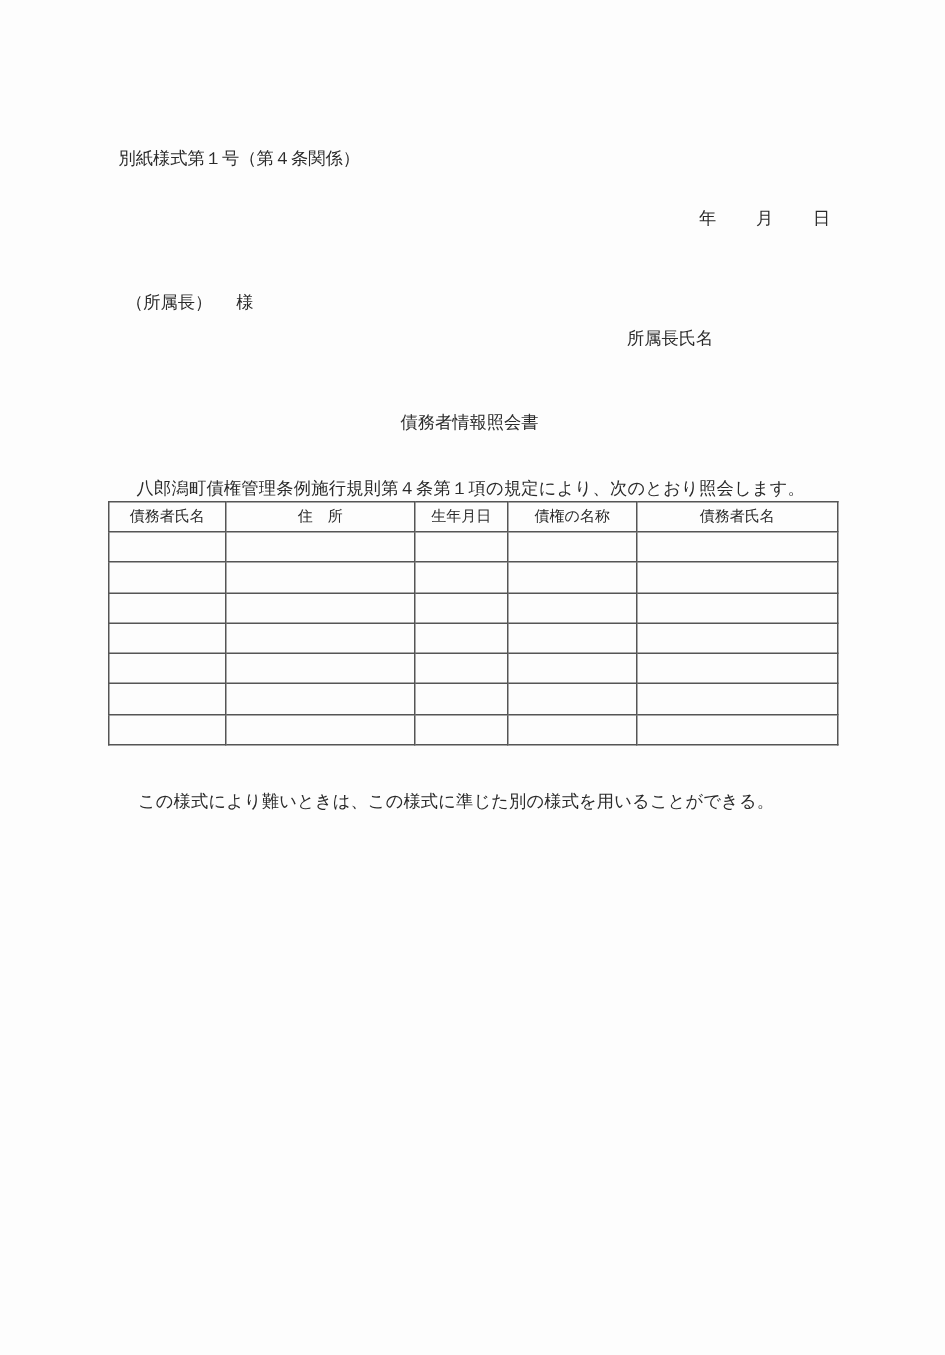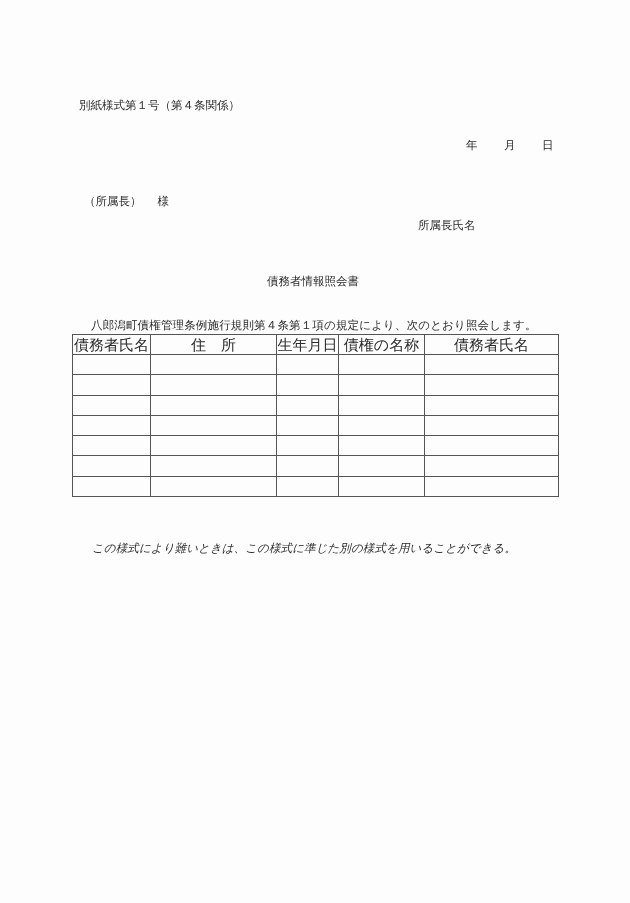--- a/index.html
+++ b/index.html
@@ -42,27 +42,27 @@
       border-collapse: collapse;
       table-layout: fixed;
       width: 486px;
     }
     #inquiry-table th, #inquiry-table td {
       border: 1.2px solid #555;
       height: 19.3px;
       padding: 0;
       font-weight: normal;
       text-align: center;
-      font-size: 15px;
+      font-size: 10px;
       line-height: 14px;
       color: #2a2a2a;
     }
     #inquiry-table th { height: 19px; }
 
-    #footnote { left: 92px; top: 541px; letter-spacing: 0.1px; font-style: italic; }
+    #footnote { left: 92px; top: 527px; letter-spacing: 0.1px; }
   </style>
 </head>
 <body>
 
 <div id="form-number" class="abs">別紙様式第１号（第４条関係）</div>
 
 <div id="date-line" class="abs">
   <span id="date-year">年</span>
   <span id="date-month">月</span>
   <span id="date-day">日</span>

